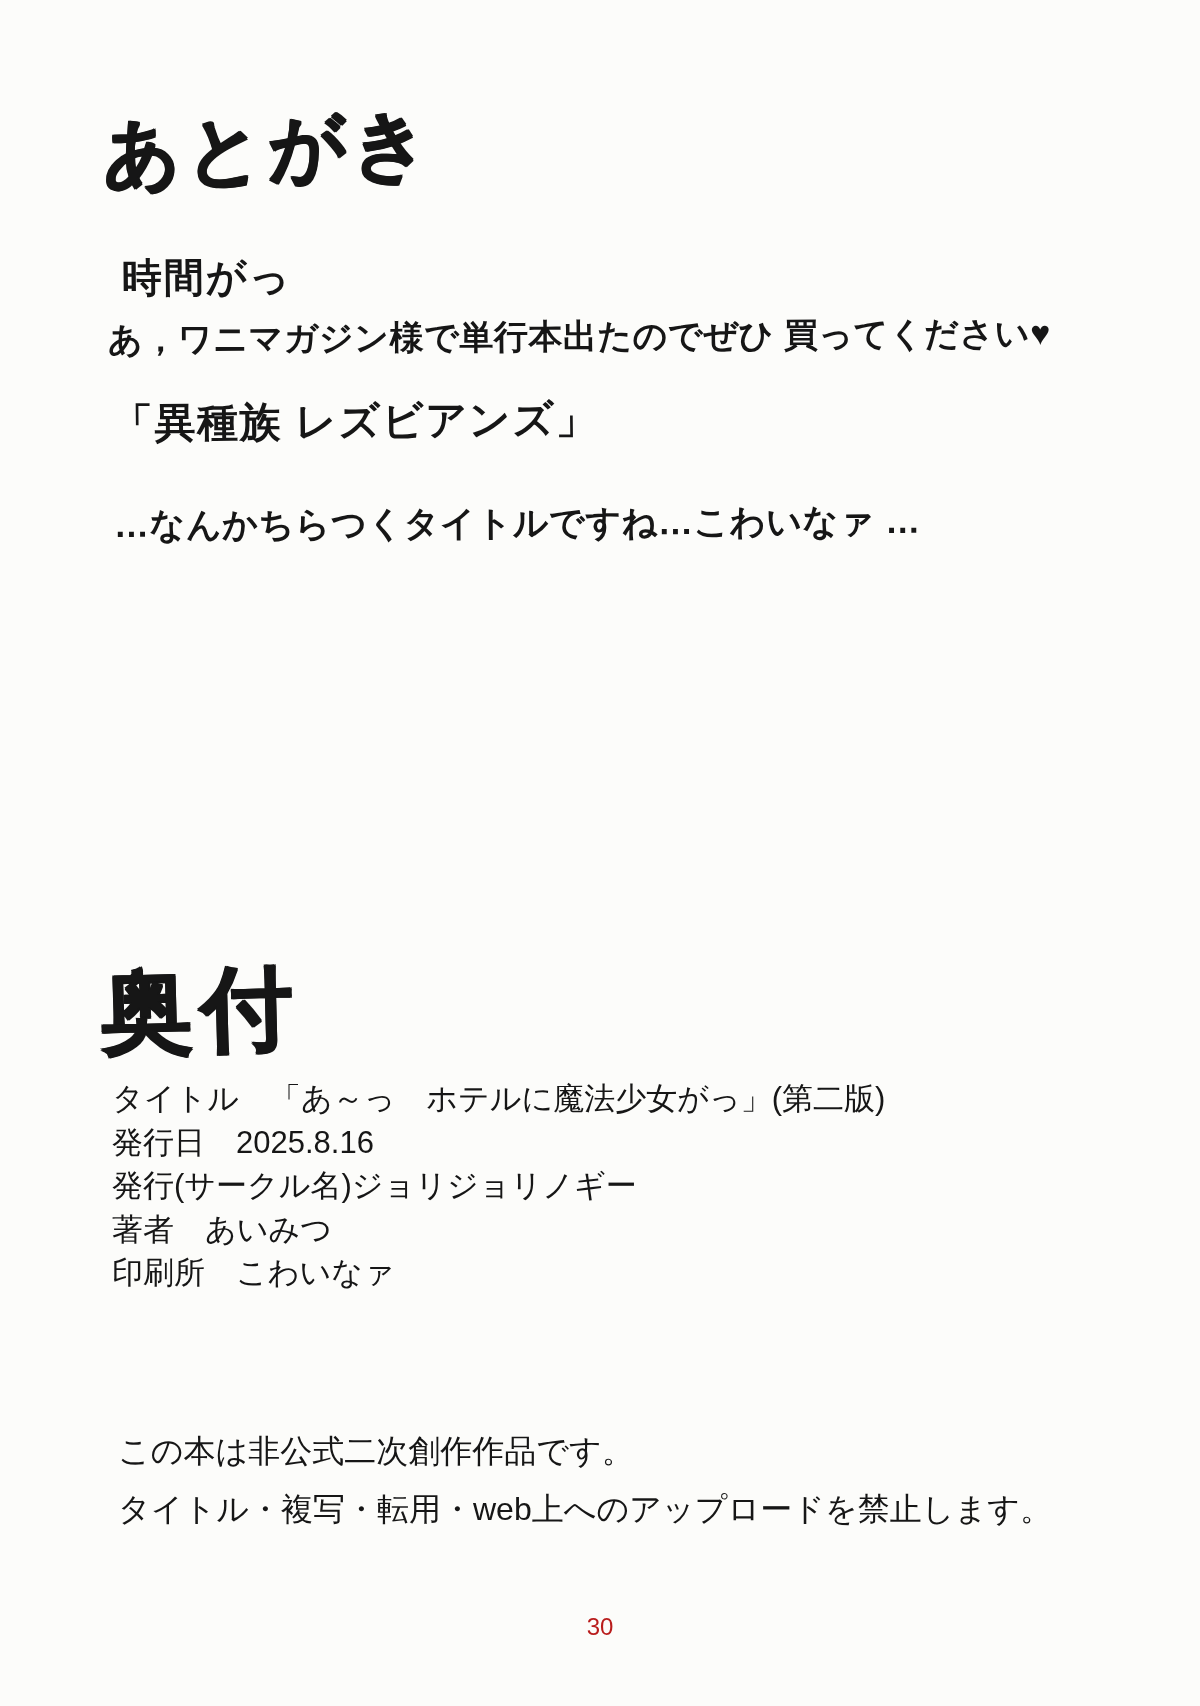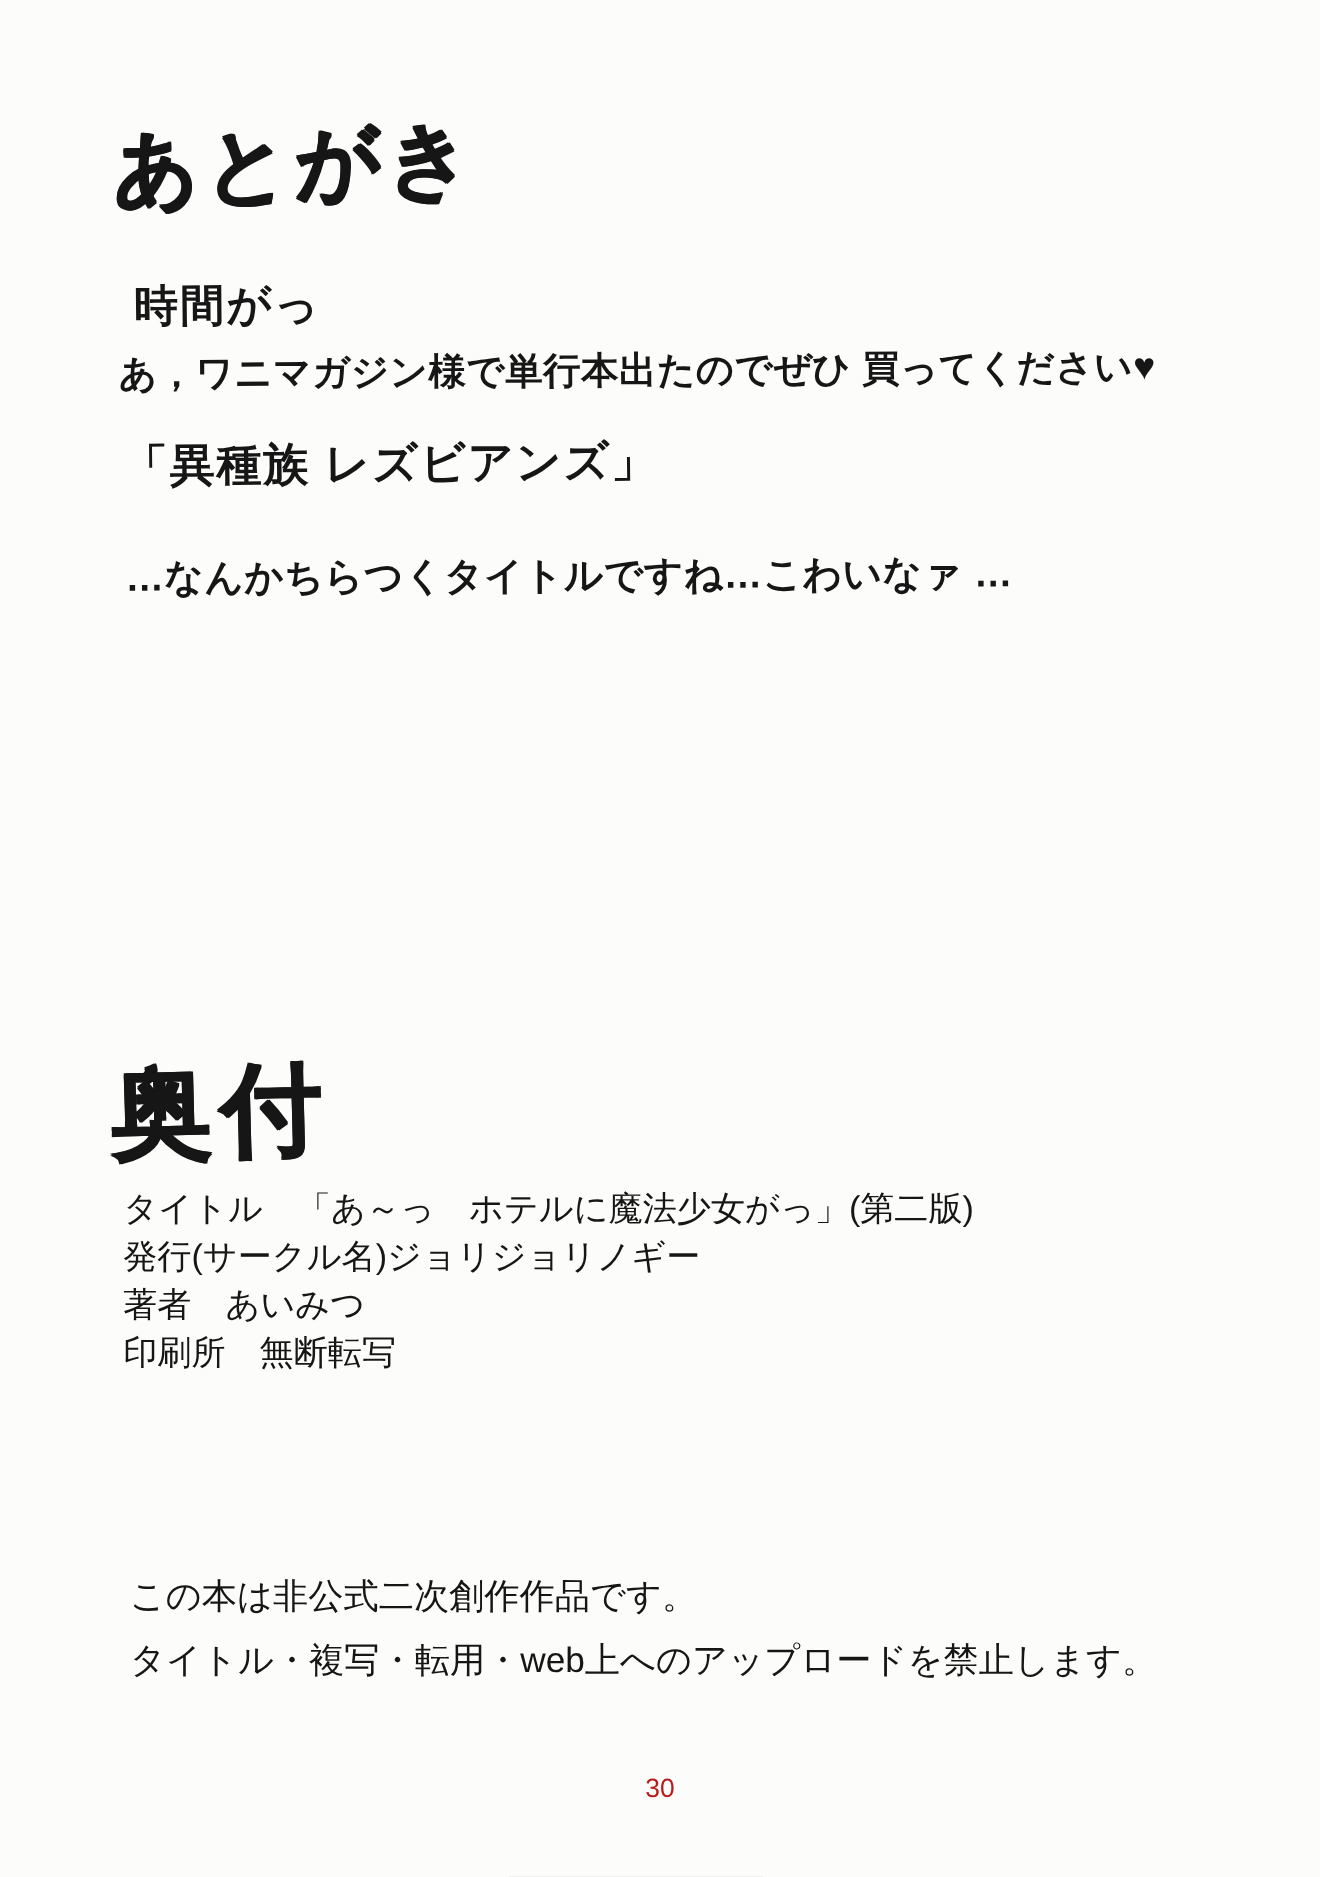--- a/index.html
+++ b/index.html
@@ -93,23 +93,24 @@
   <p class="hand hl-1">あ，ワニマガジン様で単行本出たのでぜひ 買ってください♥</p>
 
   <p class="hand hl-2">「異種族 レズビアンズ」</p>
 
   <p class="hand hl-3">…なんかちらつくタイトルですね…こわいなァ …</p>
 
   <h2 class="hand brush t-okuzuke">奥付</h2>
 
   <div class="colophon">
     <p>タイトル　「あ～っ　ホテルに魔法少女がっ」(第二版)</p>
+    <p>発行日　2025.8.16</p>
     <p>発行(サークル名)ジョリジョリノギー</p>
     <p>著者　あいみつ</p>
-    <p>印刷所　無断転写</p>
+    <p>印刷所　こわいなァ</p>
   </div>
 
   <div class="notice">
     <p>この本は非公式二次創作作品です。</p>
     <p>タイトル・複写・転用・web上へのアップロードを禁止します。</p>
   </div>
 
   <div class="pagenum">30</div>
 
 </div>

